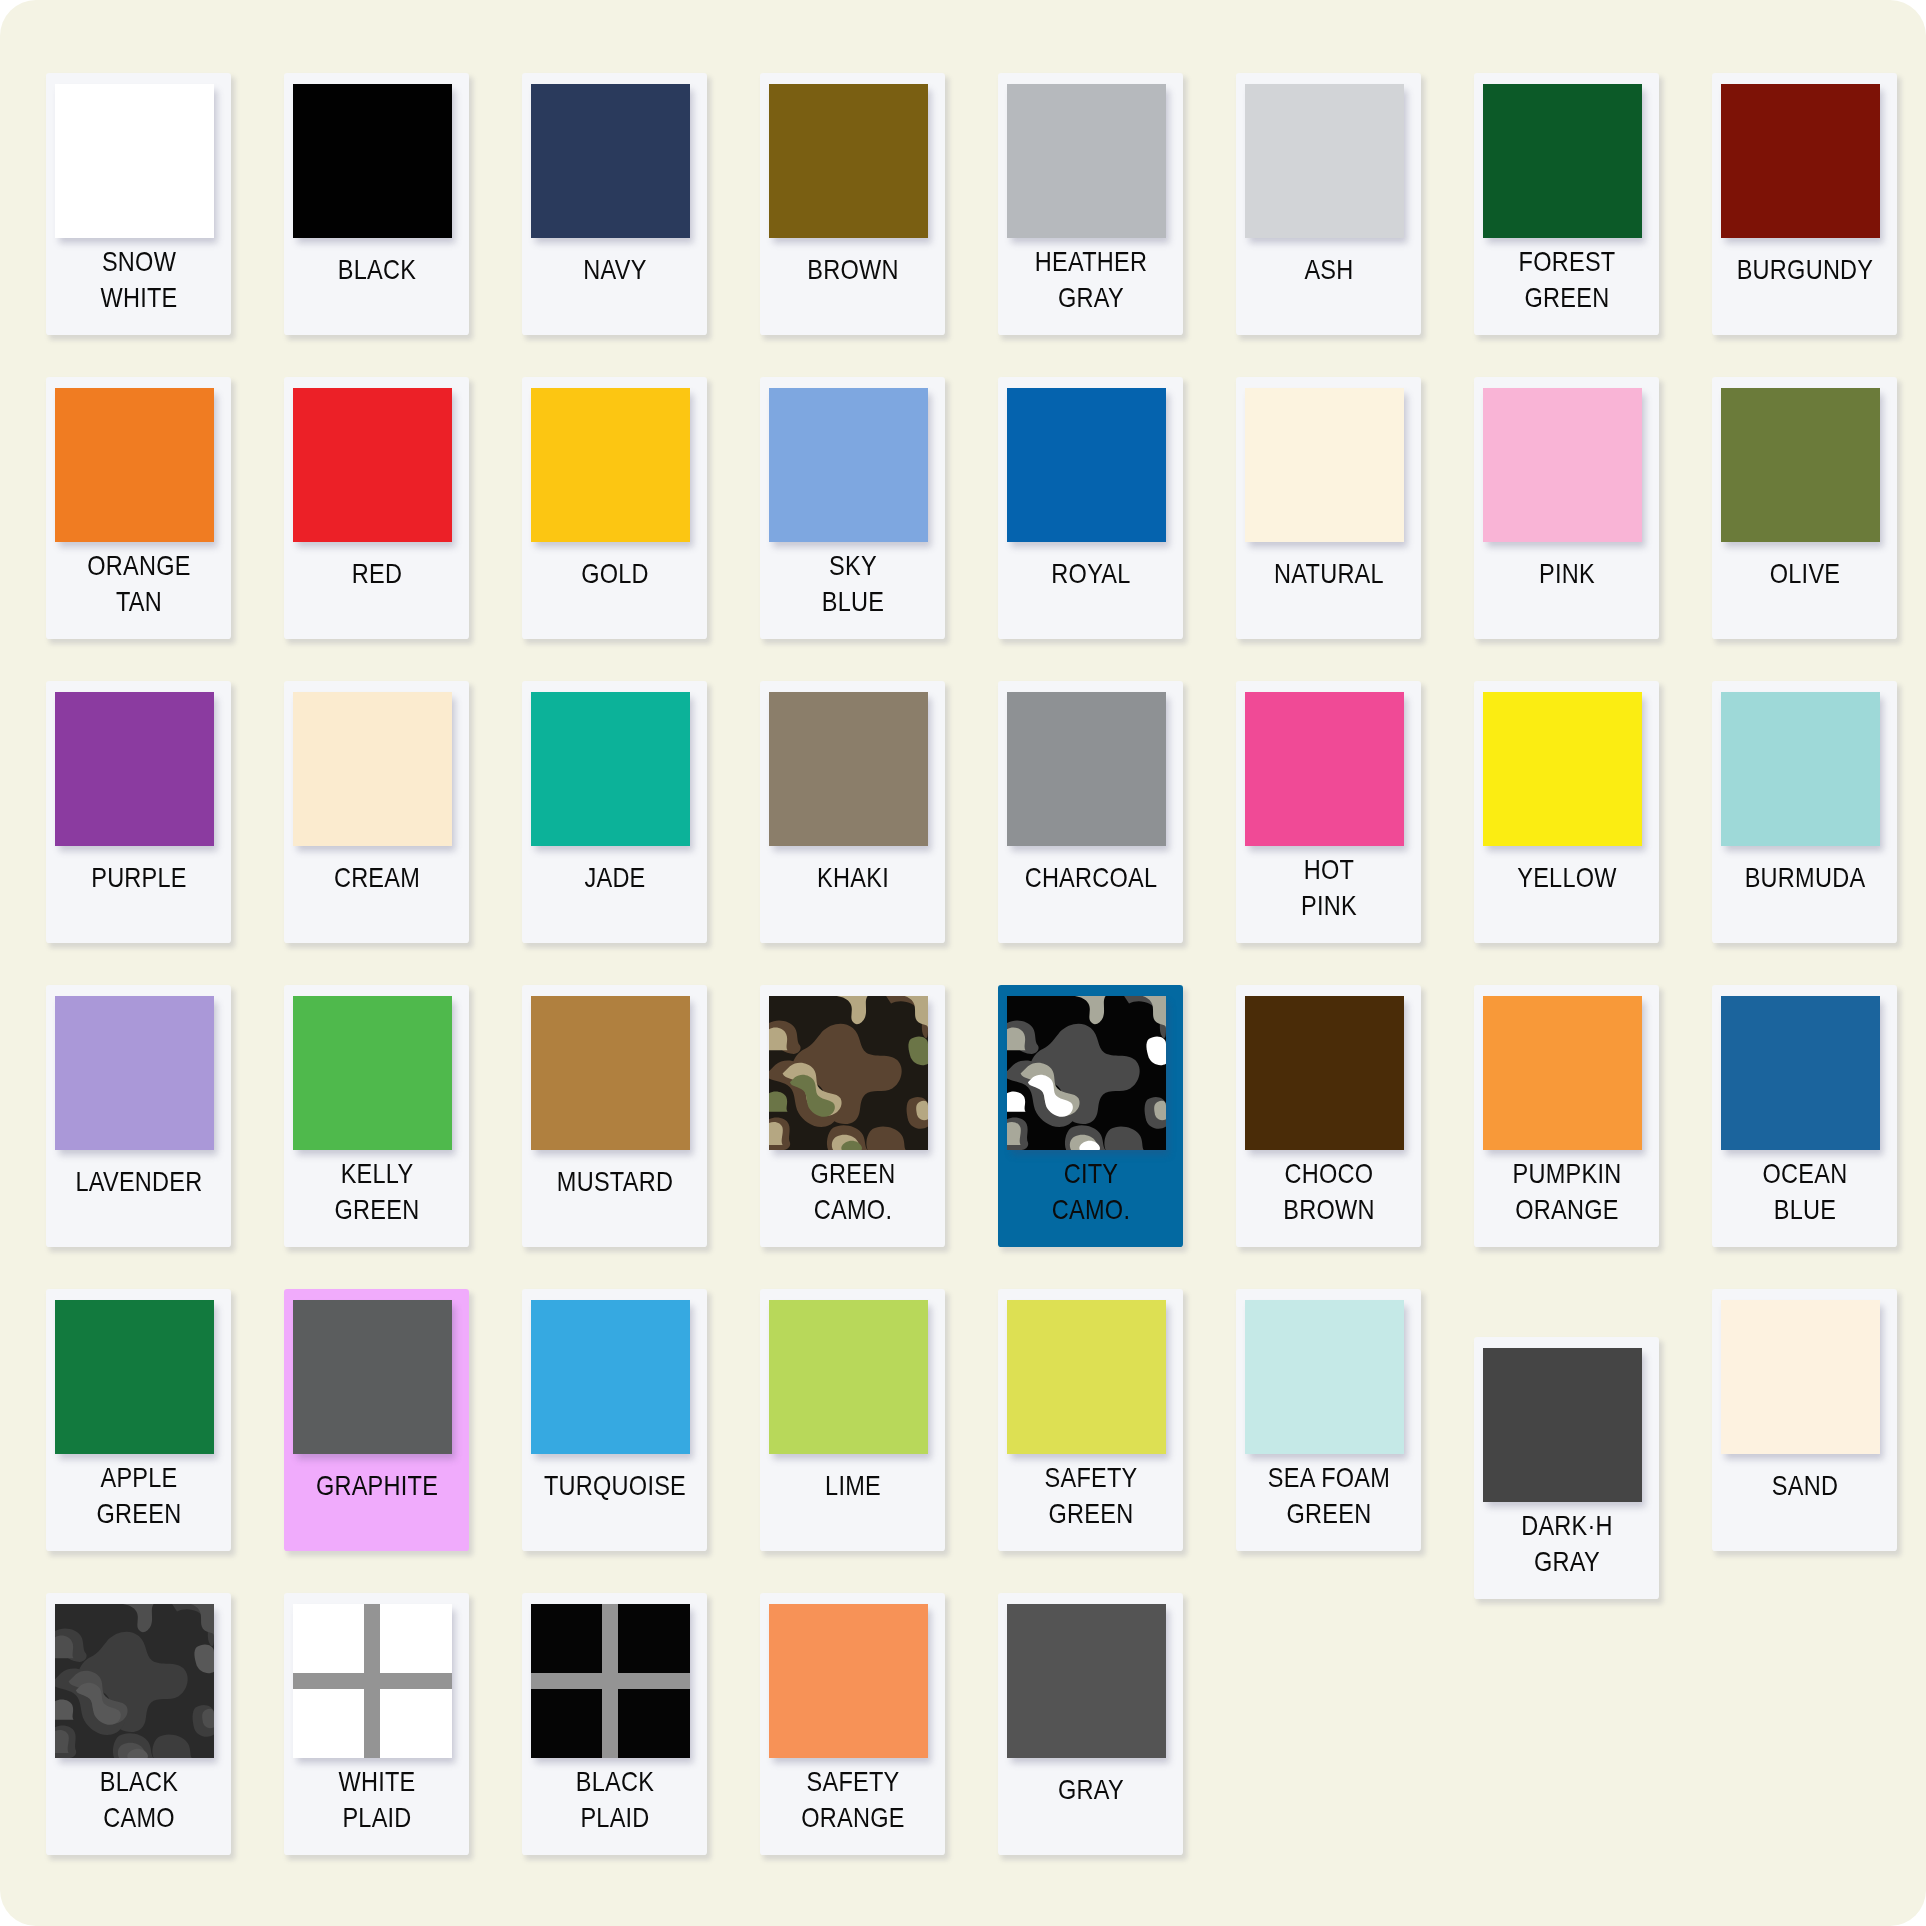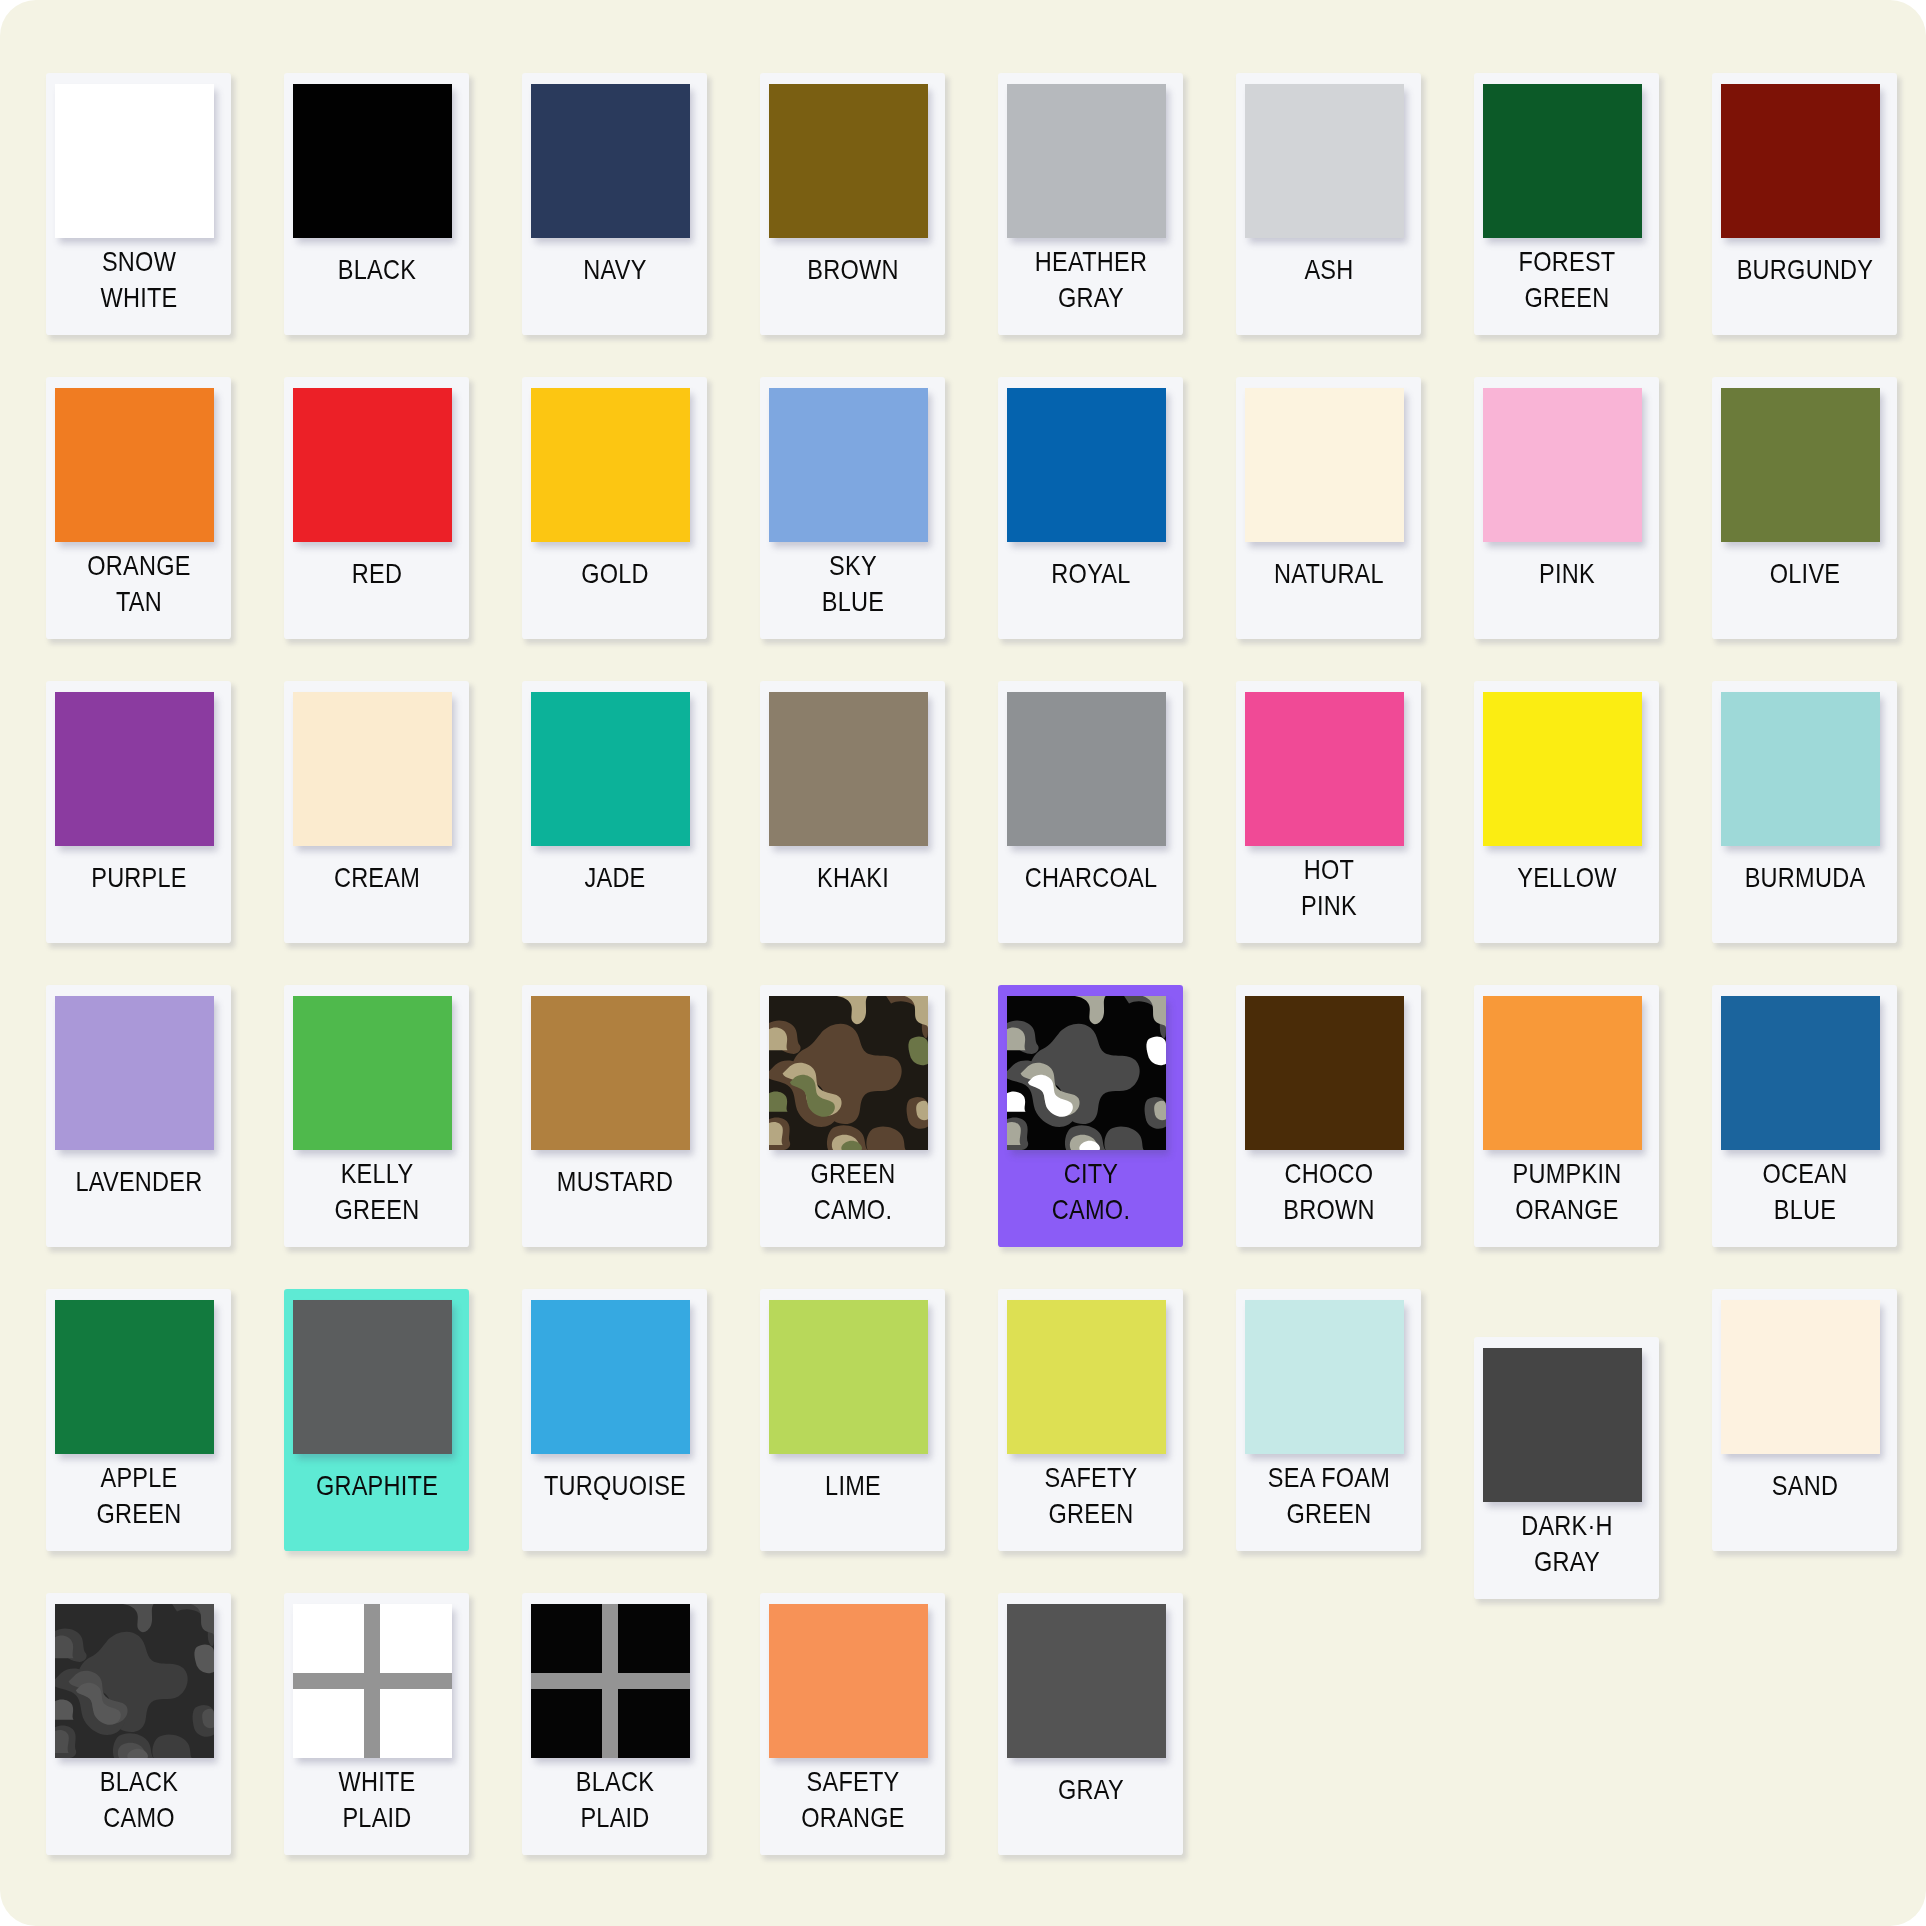--- a/index.html
+++ b/index.html
@@ -425,21 +425,21 @@
    </svg></div>
             </div>
           </div>
           <div class="label two-line" style="color: rgb(11, 11, 11);">
             <span class="lbl-line">GREEN</span>
             <span class="lbl-line">CAMO.</span>
           </div>
         </div>
       </div>
       <div class="cell">
-        <div class="card" style="background: #8b5cf6; text-decoration: underline;">
+        <div class="card" style="background: #0369a1; text-decoration: underline;">
           <div class="swatch-wrap">
             <div class="swatch" style="background: rgb(5, 5, 5);">
               <div class="pat"><svg viewBox="0 0 258 250" preserveAspectRatio="none" width="100%" height="100%">
      <rect x="0" y="0" width="258" height="250" fill="#050505"></rect>
      <path d="M86,58 C100,44 122,40 136,52 C150,64 146,84 158,92 C172,101 196,92 208,104 C222,118 214,142 200,150 C186,158 166,150 156,160 C144,172 152,192 140,202 C126,214 102,206 94,192 C86,178 94,158 84,148 C72,136 48,142 40,128 C32,112 44,92 58,86 C70,81 78,68 86,58 Z" fill="#4a4a4a"></path>
                   <path d="M10,112 C24,100 46,104 56,116 C66,128 60,146 70,156 C82,168 104,162 112,174 C120,188 108,208 92,212 C74,216 56,204 48,190 C40,176 44,158 34,148 C22,136 0,140 -6,128 Z" fill="#4a4a4a"></path>
                   <path d="M34,114 C46,104 64,108 72,118 C80,128 74,142 82,150 C92,160 110,156 116,166 C122,178 112,192 98,194 C84,196 70,186 64,176 C58,164 62,152 54,144 C44,134 26,136 22,126 Z" fill="#a8a89a"></path>
                   <path d="M42,132 C52,124 66,128 72,136 C78,144 74,156 80,162 C88,170 102,168 106,176 C110,186 100,196 90,196 C78,196 68,188 64,180 C60,170 62,160 56,154 C48,146 36,148 34,140 Z" fill="#ffffff"></path>
                   <path d="M198,12 C214,4 236,10 244,24 C252,38 244,56 252,66 C258,74 258,60 258,52 L258,0 L190,0 Z" fill="#4a4a4a"></path>
                   <path d="M200,0 C212,-4 228,0 234,10 C240,20 234,32 240,40 C246,48 258,44 258,52 L258,0 Z" fill="#a8a89a"></path>
@@ -503,21 +503,21 @@
           <div class="swatch-wrap">
             <div class="swatch" style="background: rgb(18, 122, 62);"></div>
           </div>
           <div class="label two-line" style="color: rgb(11, 11, 11);">
             <span class="lbl-line">APPLE</span>
             <span class="lbl-line">GREEN</span>
           </div>
         </div>
       </div>
       <div class="cell">
-        <div class="card" style="background: #5eead4; text-decoration: underline;">
+        <div class="card" style="background: #f0abfc; text-decoration: underline;">
           <div class="swatch-wrap">
             <div class="swatch" style="background: rgb(91, 93, 94);"></div>
           </div>
           <div class="label" style="color: rgb(11, 11, 11);">
             <span class="lbl-line">GRAPHITE</span>
           </div>
         </div>
       </div>
       <div class="cell">
         <div class="card" style="background: rgb(245, 246, 249);">

